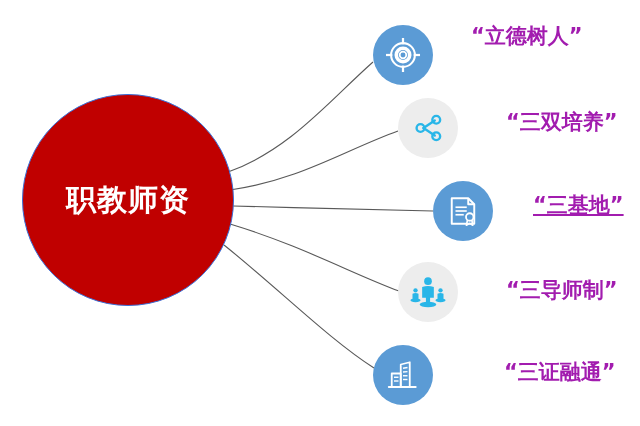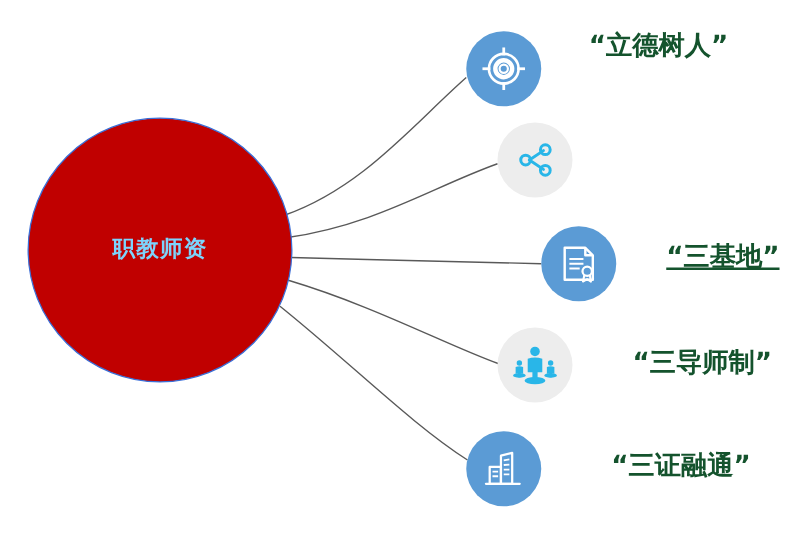--- a/index.html
+++ b/index.html
@@ -34,22 +34,22 @@
     background: #C00000;
     border: 1.5px solid #3A6FD8;
     box-sizing: border-box;
     display: flex;
     flex-direction: column;
     align-items: center;
     justify-content: center;
     z-index: 3;
   }
   .hub-line {
-    color: #7dd3fc;
-    font-size: 18px;
+    color: #ffffff;
+    font-size: 30px;
     font-weight: bold;
     line-height: 1.42;
     letter-spacing: 1px;
     text-align: center;
     white-space: nowrap;
   }
   
   .node {
     position: absolute;
     width: 60px;
@@ -59,21 +59,21 @@
     align-items: center;
     justify-content: center;
     z-index: 4;
   }
   .node svg { display: block; }
   
   .node-label {
     position: absolute;
     font-size: 21px;
     font-weight: bold;
-    color: #14532d;
+    color: #a21caf;
     white-space: nowrap;
     letter-spacing: 0px;
     z-index: 4;
   }
 </style>
 </head>
 <body>
 
 <div id="canvas">
 
@@ -111,20 +111,21 @@
     <span>
       <svg width="36" height="36" viewBox="0 0 48 48">
         <line x1="18" y1="24" x2="33" y2="14" stroke="#29B6E8" stroke-width="3.2" stroke-linecap="round"></line>
         <line x1="18" y1="24" x2="33" y2="34" stroke="#29B6E8" stroke-width="3.2" stroke-linecap="round"></line>
         <circle cx="14" cy="24" r="5.2" fill="none" stroke="#29B6E8" stroke-width="3.2"></circle>
         <circle cx="35" cy="13" r="5.2" fill="none" stroke="#29B6E8" stroke-width="3.2"></circle>
         <circle cx="35" cy="35" r="5.2" fill="none" stroke="#29B6E8" stroke-width="3.2"></circle>
       </svg>
     </span>
   </div>
+  <div class="node-label" style="left:506px; top:108px;">“三双培养”</div>
 
   <div class="node" style="left:433px; top:181px; background:#5B9BD5;">
     <span>
       <svg width="36" height="36" viewBox="0 0 48 48">
         <path d="M9 7 H31 L39 15 V41 H9 Z" fill="none" stroke="#ffffff" stroke-width="2.6" stroke-linejoin="round"></path>
         <path d="M31 7 V15 H39" fill="none" stroke="#ffffff" stroke-width="2.6" stroke-linejoin="round"></path>
         <line x1="14" y1="19" x2="29" y2="19" stroke="#ffffff" stroke-width="2.2"></line>
         <line x1="14" y1="24" x2="29" y2="24" stroke="#ffffff" stroke-width="2.2"></line>
         <line x1="14" y1="29" x2="25" y2="29" stroke="#ffffff" stroke-width="2.2"></line>
         <circle cx="33" cy="32" r="5" fill="none" stroke="#ffffff" stroke-width="2.4"></circle>
@@ -159,15 +160,15 @@
         <line x1="24" y1="15" x2="30" y2="14" stroke="#ffffff" stroke-width="1.9"></line>
         <line x1="24" y1="20" x2="30" y2="19.5" stroke="#ffffff" stroke-width="1.9"></line>
         <line x1="24" y1="25" x2="30" y2="25" stroke="#ffffff" stroke-width="1.9"></line>
         <line x1="24" y1="30" x2="30" y2="30" stroke="#ffffff" stroke-width="1.9"></line>
         <line x1="12" y1="27" x2="18" y2="27" stroke="#ffffff" stroke-width="1.9"></line>
         <line x1="12" y1="32" x2="18" y2="32" stroke="#ffffff" stroke-width="1.9"></line>
         <line x1="5" y1="40" x2="41" y2="40" stroke="#ffffff" stroke-width="2.4" stroke-linecap="round"></line>
       </svg>
     </span>
   </div>
-  <div class="node-label" style="left:489px; top:358px;">“三证融通”</div>
+  <div class="node-label" style="left:504px; top:358px;">“三证融通”</div>
 
 </div>
 
 </body></html>

